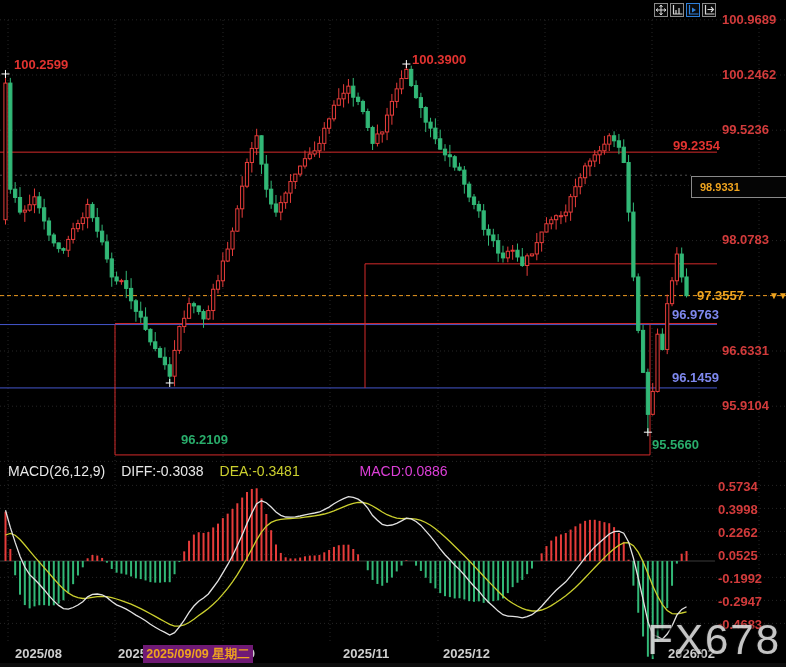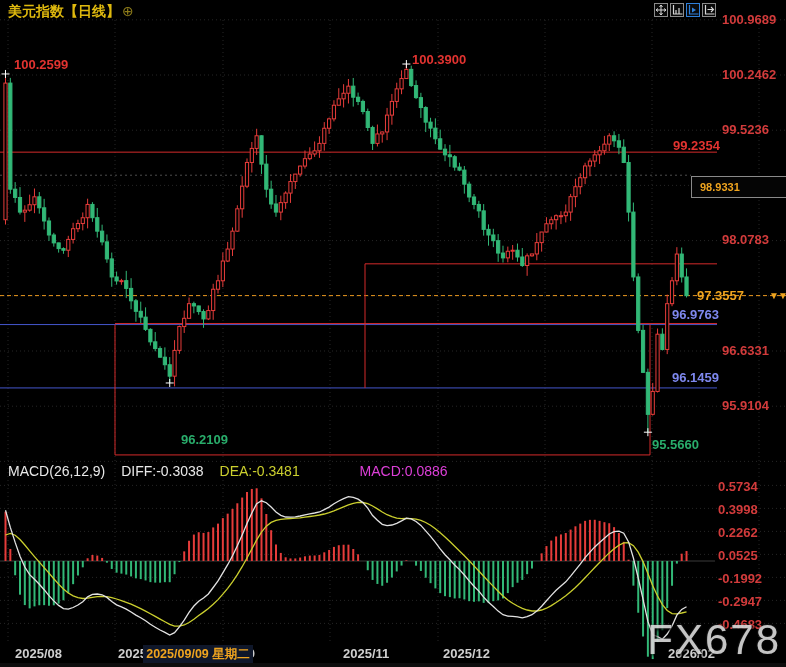--- a/index.html
+++ b/index.html
@@ -14,21 +14,21 @@
   .tbtn.active{border-color:#2f7fd9;}
   .lbl{position:absolute;font-size:13px;font-weight:700;white-space:nowrap;line-height:15px;}
   .c-red{color:#d23b3b;} .c-red2{color:#e23330;} .c-green{color:#29ad6b;}
   .c-blue{color:#7e88ee;} .c-orange{color:#efa41f;} .c-white{color:#e8e8e8;}
   .c-yellow{color:#cbcf2e;} .c-magenta{color:#dd3fd8;padding-left:44px;}
   #legend{left:8px;top:463px;font-size:14px;font-weight:400;white-space:nowrap;}
   #legend span{margin-right:12px;}
   #crosshair-price-box{left:691px;top:176px;width:110px;height:22px;background:#050505;
       border:1px solid #8a8a8a;box-sizing:border-box;color:#efa41f;font-size:11px;
       font-weight:700;line-height:20px;padding-left:8px;}
-  #date-box{left:143px;top:645px;width:110px;height:18px;background:#0f172a;color:#efa41f;
+  #date-box{left:143px;top:645px;width:110px;height:18px;background:#701a75;color:#efa41f;
       font-size:12.5px;font-weight:700;line-height:18px;text-align:center;white-space:nowrap;}
   #watermark{right:5px;bottom:3px;font-size:42px;font-weight:400;color:#d4d4d4;
       letter-spacing:2px;text-shadow:2px 2px 3px #000,0 0 2px #555;opacity:.93;}
   #price-tag-arrow{color:#efa41f;font-size:10px;letter-spacing:-1px;}
   #bottom-strip{left:0;bottom:0;width:786px;height:4px;background:#0d0d0d;}
 </style>
 </head>
 <body>
 
 <div id="app">
@@ -498,23 +498,20 @@
       <line x1="662.38" y1="561" x2="662.38" y2="630.2025334400962" stroke="#32b877" stroke-width="2"></line>
       <line x1="667.21" y1="561" x2="667.21" y2="608.0820093227262" stroke="#32b877" stroke-width="2"></line>
       <line x1="672.04" y1="561" x2="672.04" y2="585.7731647750256" stroke="#32b877" stroke-width="2"></line>
       <line x1="676.87" y1="561" x2="676.87" y2="563.6137040255684" stroke="#32b877" stroke-width="2"></line>
       <line x1="681.7" y1="561" x2="681.7" y2="553.6961451284909" stroke="#e63c3a" stroke-width="2"></line>
       <line x1="686.53" y1="561" x2="686.53" y2="551.0461343086953" stroke="#e63c3a" stroke-width="2"></line>
       <polyline points="5.5,535.0 10.33,533.5 15.16,535.2 19.990000000000002,539.5 24.82,545.0 29.65,550.9 34.480000000000004,556.6 39.31,562.1 44.14,567.6 48.97,573.2 53.8,578.7 58.63,584.1 63.46,589.0 68.28999999999999,593.0 73.12,595.9 77.95,597.7 82.78,598.5 87.61,598.2 92.44,597.4 97.27,596.7 102.1,596.4 106.93,596.6 111.76,597.6 116.59,599.0 121.42,600.6 126.25,602.3 131.07999999999998,604.2 135.91,606.4 140.74,608.7 145.57,611.1 150.4,613.7 155.23,616.4 160.06,619.1 164.89000000000001,621.8 169.72,624.4 174.55,626.1 179.38,626.2 184.21,625.0 189.04,622.5 193.87,619.2 198.7,615.6 203.53,612.1 208.36,608.5 213.19,604.3 218.02,599.6 222.85,594.2 227.68,588.3 232.51,581.8 237.34,574.6 242.17000000000002,566.7 247,558.0 251.83,549.0 256.65999999999997,539.9 261.49,532.1 266.32,526.2 271.15,522.4 275.98,520.3 280.81,519.3 285.64,518.8 290.47,518.5 295.3,518.2 300.13,517.8 304.96,517.2 309.79,516.5 314.62,515.8 319.45,515.0 324.28000000000003,514.0 329.11,512.6 333.94,510.8 338.77,508.8 343.6,506.8 348.43,504.8 353.26,503.3 358.09000000000003,502.4 362.92,502.5 367.75,503.6 372.58,506.0 377.41,508.9 382.24,512.0 387.07,514.7 391.9,516.7 396.73,518.1 401.56,518.6 406.39,518.5 411.22,518.6 416.05,519.2 420.88,520.4 425.71,522.5 430.54,525.3 435.37,528.7 440.2,532.7 445.03000000000003,537.1 449.86,541.6 454.69,546.3 459.52,551.0 464.35,555.8 469.18,560.8 474.01,565.9 478.84000000000003,571.0 483.67,576.2 488.5,581.4 493.33,586.4 498.16,591.3 502.99,596.0 507.82,600.0 512.6500000000001,603.3 517.48,606.0 522.3100000000001,608.4 527.14,610.0 531.97,611.0 536.8,611.0 541.63,610.0 546.46,608.2 551.29,605.6 556.12,602.5 560.95,599.2 565.78,595.7 570.61,591.8 575.44,587.5 580.27,582.8 585.1,577.8 589.9300000000001,572.6 594.76,567.5 599.59,562.5 604.42,557.6 609.25,552.9 614.08,548.7 618.91,545.2 623.74,542.8 628.57,542.6 633.4,545.7 638.23,552.1 643.0600000000001,561.6 647.89,573.5 652.72,585.8 657.55,596.0 662.38,604.6 667.21,610.5 672.04,613.6 676.87,613.9 681.7,613.0 686.53,611.8" fill="none" stroke="#cbcf2e" stroke-width="1.3"></polyline>
       <polyline points="5.5,510.3 10.33,527.4 15.16,542.4 19.990000000000002,556.3 24.82,567.0 29.65,574.6 34.480000000000004,579.3 39.31,584.2 44.14,589.7 48.97,595.6 53.8,600.9 58.63,605.4 63.46,608.6 68.28999999999999,609.1 73.12,607.5 77.95,605.0 82.78,601.7 87.61,596.8 92.44,594.4 97.27,594.0 102.1,594.8 106.93,597.4 111.76,601.5 116.59,604.9 121.42,606.9 126.25,609.1 131.07999999999998,612.0 135.91,615.1 140.74,617.7 145.57,620.8 150.4,624.3 155.23,627.2 160.06,630.0 164.89000000000001,632.4 169.72,635.0 174.55,632.7 179.38,626.8 184.21,620.2 189.04,612.4 193.87,606.0 198.7,601.2 203.53,598.1 208.36,594.0 213.19,587.5 218.02,580.9 222.85,572.8 227.68,564.7 232.51,555.7 237.34,545.7 242.17000000000002,534.9 247,523.5 251.83,513.0 256.65999999999997,503.6 261.49,500.8 266.32,502.7 271.15,507.0 275.98,512.0 280.81,515.3 285.64,517.0 290.47,517.2 295.3,516.9 300.13,516.0 304.96,514.8 309.79,513.8 314.62,513.0 319.45,512.0 324.28000000000003,509.6 329.11,507.1 333.94,503.8 338.77,501.0 343.6,498.7 348.43,496.6 353.26,497.3 358.09000000000003,499.1 362.92,502.6 367.75,508.2 372.58,515.5 377.41,520.3 382.24,524.3 387.07,525.6 391.9,525.0 396.73,523.3 401.56,520.9 406.39,518.2 411.22,518.9 416.05,521.5 420.88,525.4 425.71,530.9 430.54,536.4 435.37,542.4 440.2,548.8 445.03000000000003,554.7 449.86,559.7 454.69,565.0 459.52,569.6 464.35,575.0 469.18,580.9 474.01,586.3 478.84000000000003,591.1 483.67,597.1 488.5,602.2 493.33,606.5 498.16,611.1 502.99,614.7 507.82,616.1 512.6500000000001,616.4 517.48,616.9 522.3100000000001,617.8 527.14,616.6 531.97,614.7 536.8,611.1 541.63,606.2 546.46,600.7 551.29,595.4 556.12,590.3 560.95,585.9 565.78,581.8 570.61,576.1 575.44,570.1 580.27,564.1 585.1,557.7 589.9300000000001,552.1 594.76,546.9 599.59,542.4 604.42,538.2 609.25,534.0 614.08,531.7 618.91,531.2 623.74,533.2 628.57,541.9 633.4,558.0 638.23,578.0 643.0600000000001,599.3 647.89,621.4 652.72,634.8 657.55,636.6 662.38,639.2 667.21,634.0 672.04,626.0 676.87,615.2 681.7,609.4 686.53,606.8" fill="none" stroke="#e2e2e2" stroke-width="1.3"></polyline>
     </svg>
 
-  <div id="titlebar" class="abs">
-    <span>美元指数</span><span>【日线】</span><span class="plus">⊕</span>
-  </div>
 
   <div id="toolbar" class="abs">
       <div class="tbtn">
         <svg width="12" height="12" viewBox="0 0 12 12">
           <path d="M6 1v10M1 6h10M6 1l-1.5 2M6 1l1.5 2M6 11l-1.5-2M6 11l1.5-2M1 6l2-1.5M1 6l2 1.5M11 6l-2-1.5M11 6l-2 1.5" stroke="#d8d8d8" fill="none" stroke-width="1"></path>
         </svg>
       </div>
       <div class="tbtn">
         <svg width="12" height="12" viewBox="0 0 12 12">
           <path d="M2.5 1v9h9M5 10V6M8 10V4" stroke="#d8d8d8" fill="none" stroke-width="1.2"></path>

